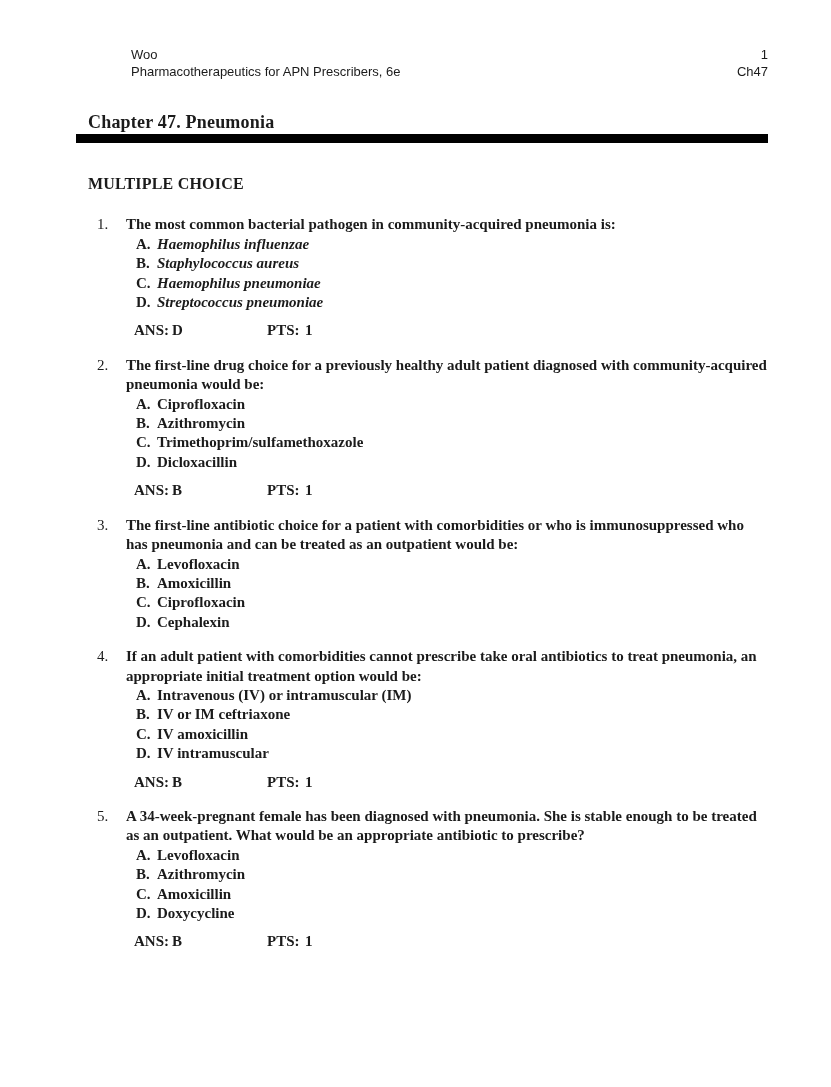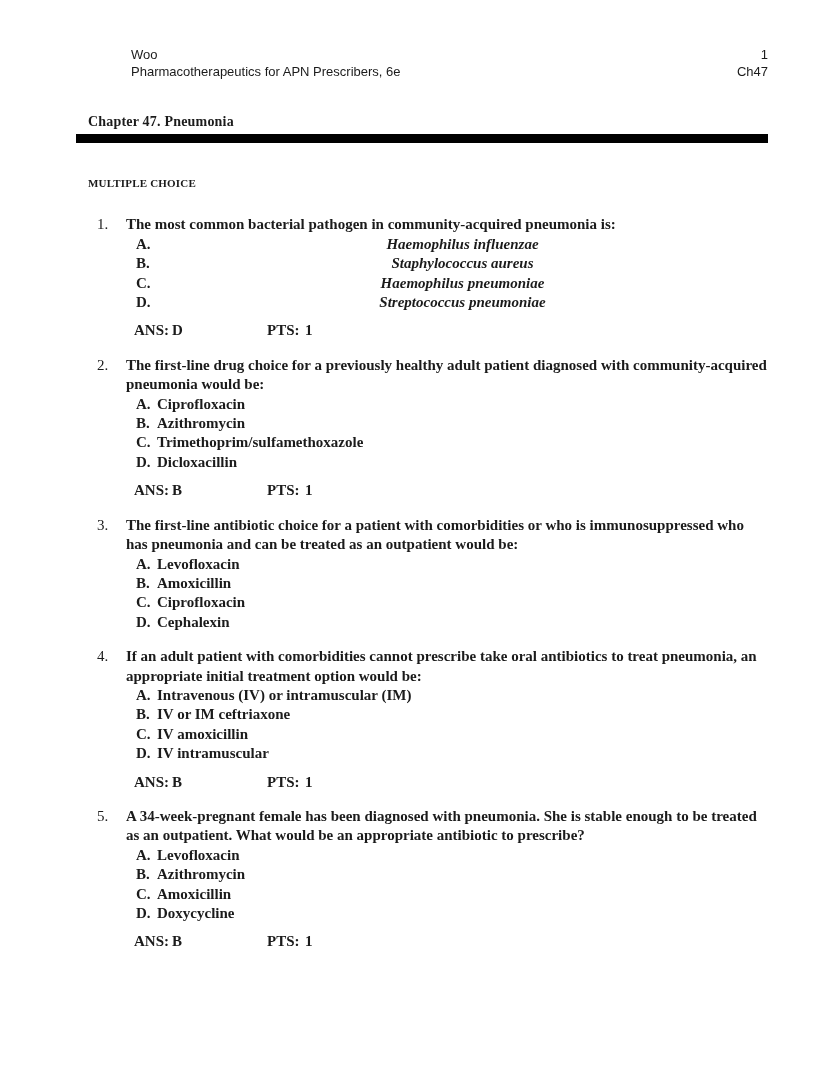--- a/index.html
+++ b/index.html
@@ -27,35 +27,35 @@
     font-family: "Liberation Sans", "DejaVu Sans", sans-serif;
     font-size: 13px;
     line-height: 17px;
   }
   .doc-header .right {
     text-align: right;
   }
   
   .chapter-title {
     margin: 32px 0 0 88px;
-    font-size: 14px;
+    font-size: 18px;
     font-weight: bold;
     line-height: 20px;
     letter-spacing: 0.2px;
   }
   .title-rule {
     margin: 2px 0 0 76px;
     width: 692px;
     height: 9px;
     background: #000000;
   }
   
   .section-heading {
     margin: 31px 0 0 88px;
-    font-size: 11px;
+    font-size: 16px;
     font-weight: bold;
     letter-spacing: 0.2px;
   }
   
   .questions {
     margin: 22px 63px 0 97px;
   }
   .question {
     display: grid;
     grid-template-columns: 29px 1fr;
@@ -73,21 +73,20 @@
   }
   .options {
     margin-left: 10px;
   }
   .option-row {
     display: grid;
     grid-template-columns: 21px 1fr;
   }
   .options.italic .opt-text {
     font-style: italic;
-    text-align: center;
   }
   .ans-line {
     margin-left: 8px;
     margin-top: 9px;
   }
   .ans-label, .pts-label {
     display: inline-block;
     width: 38px;
   }
   .ans-value {

